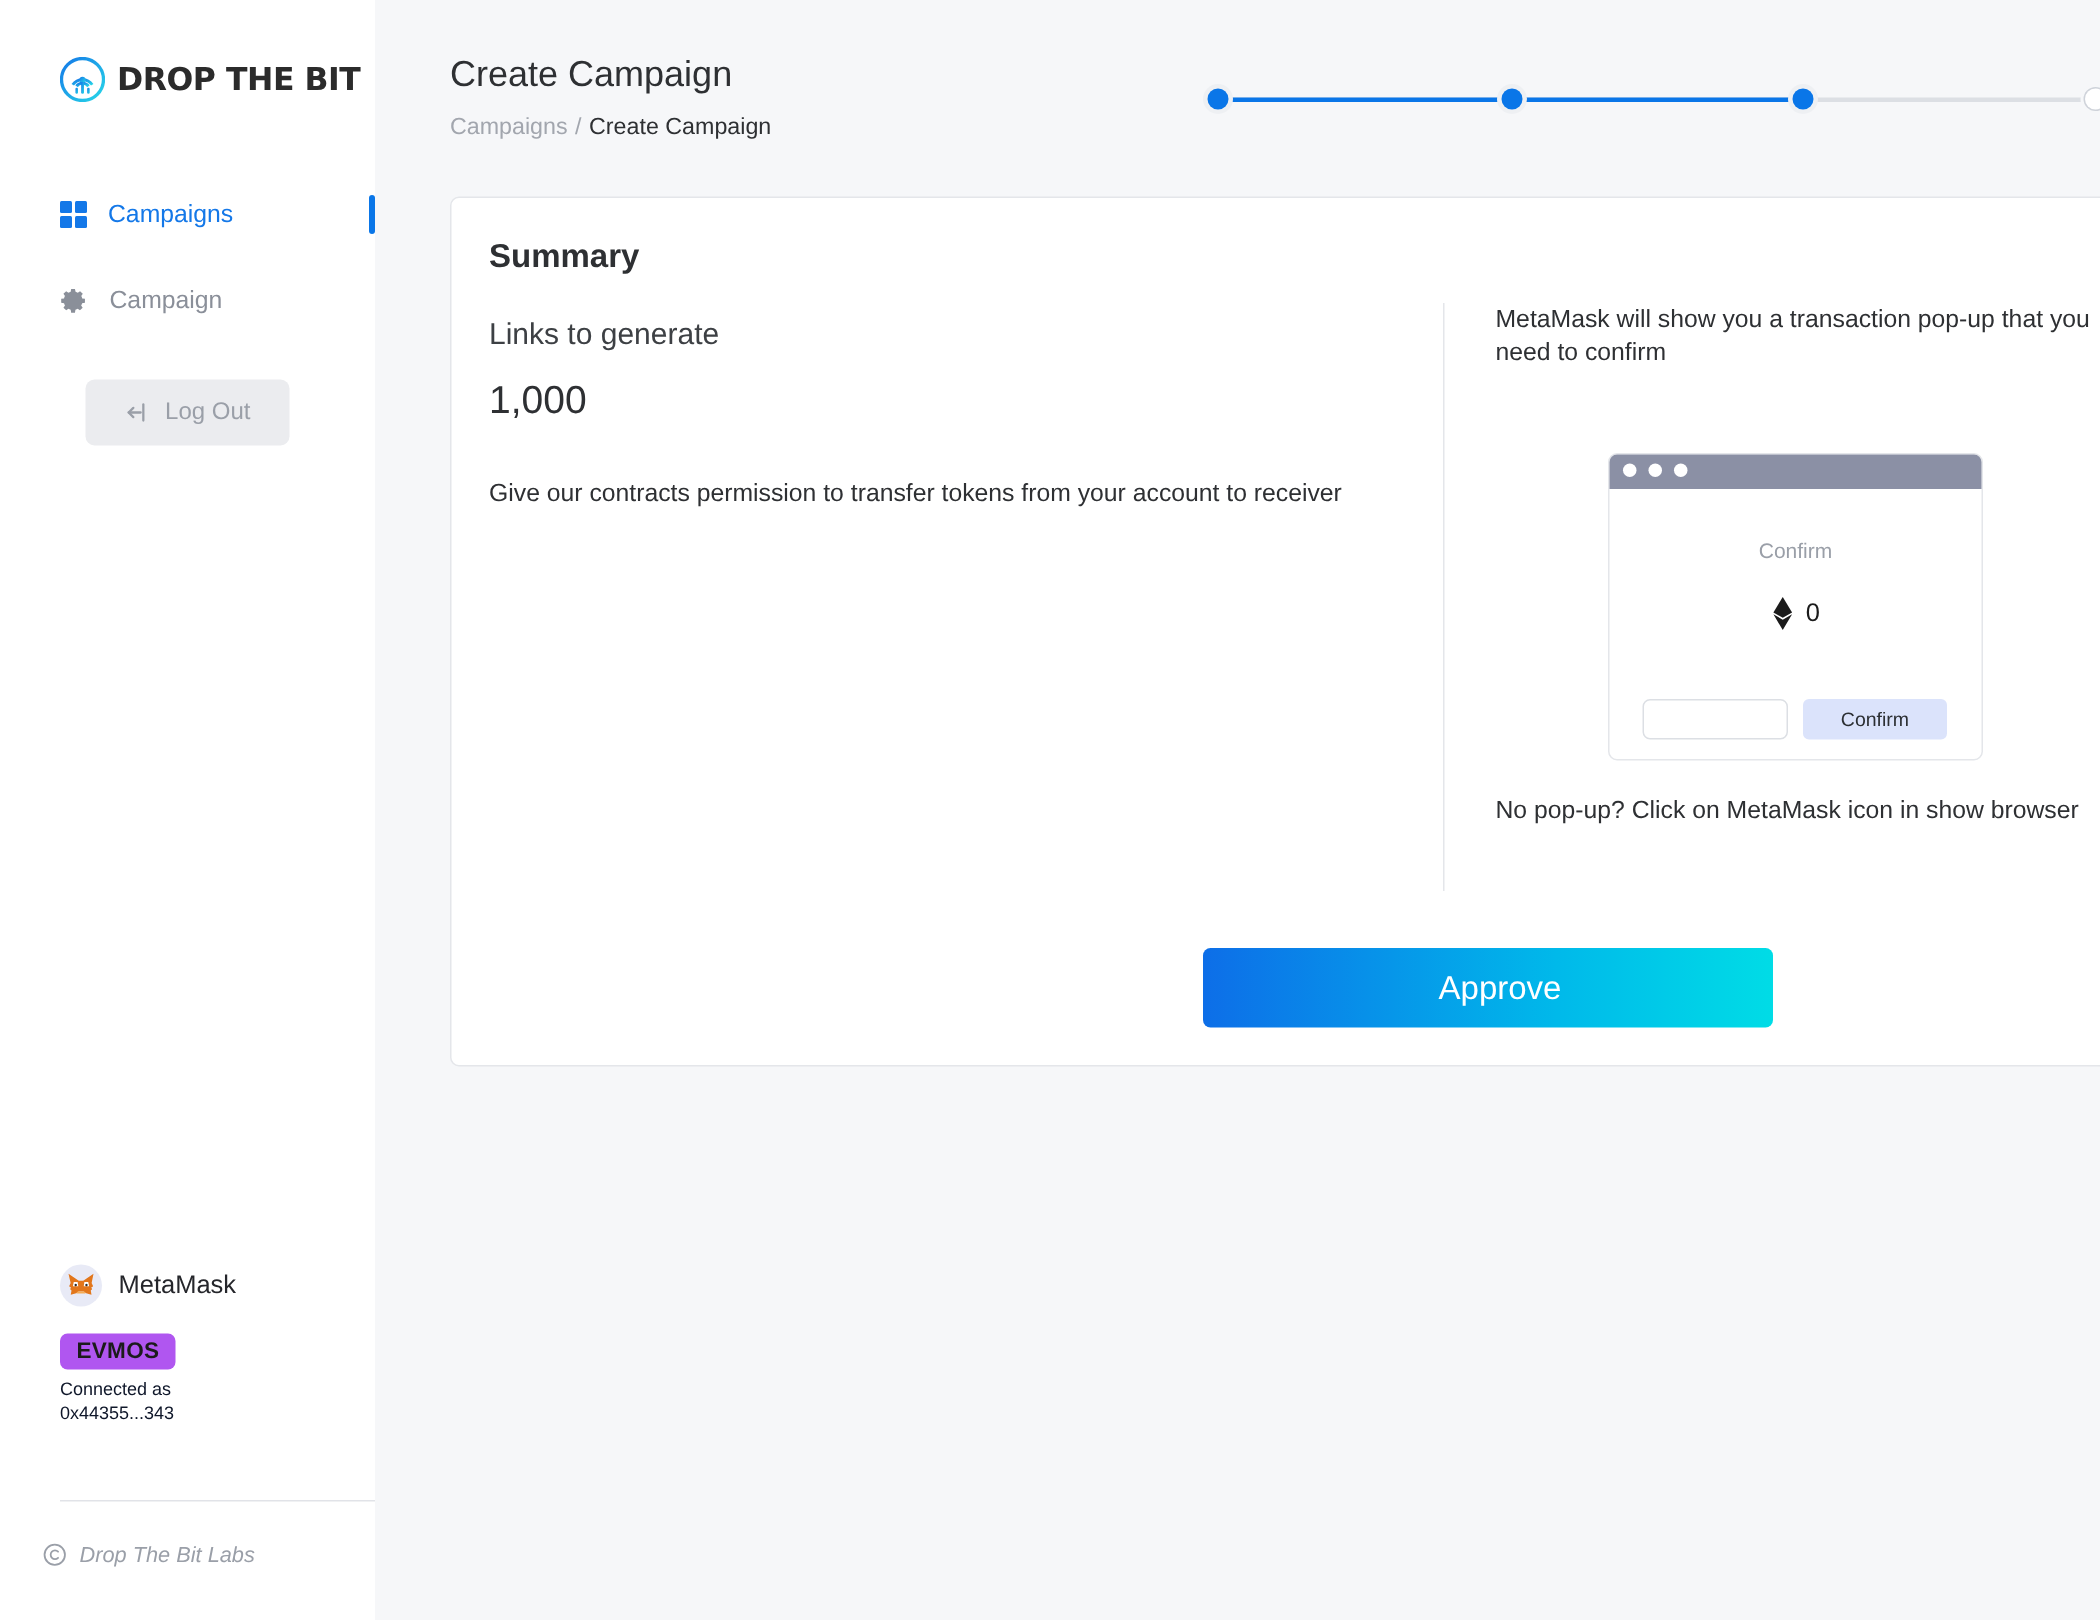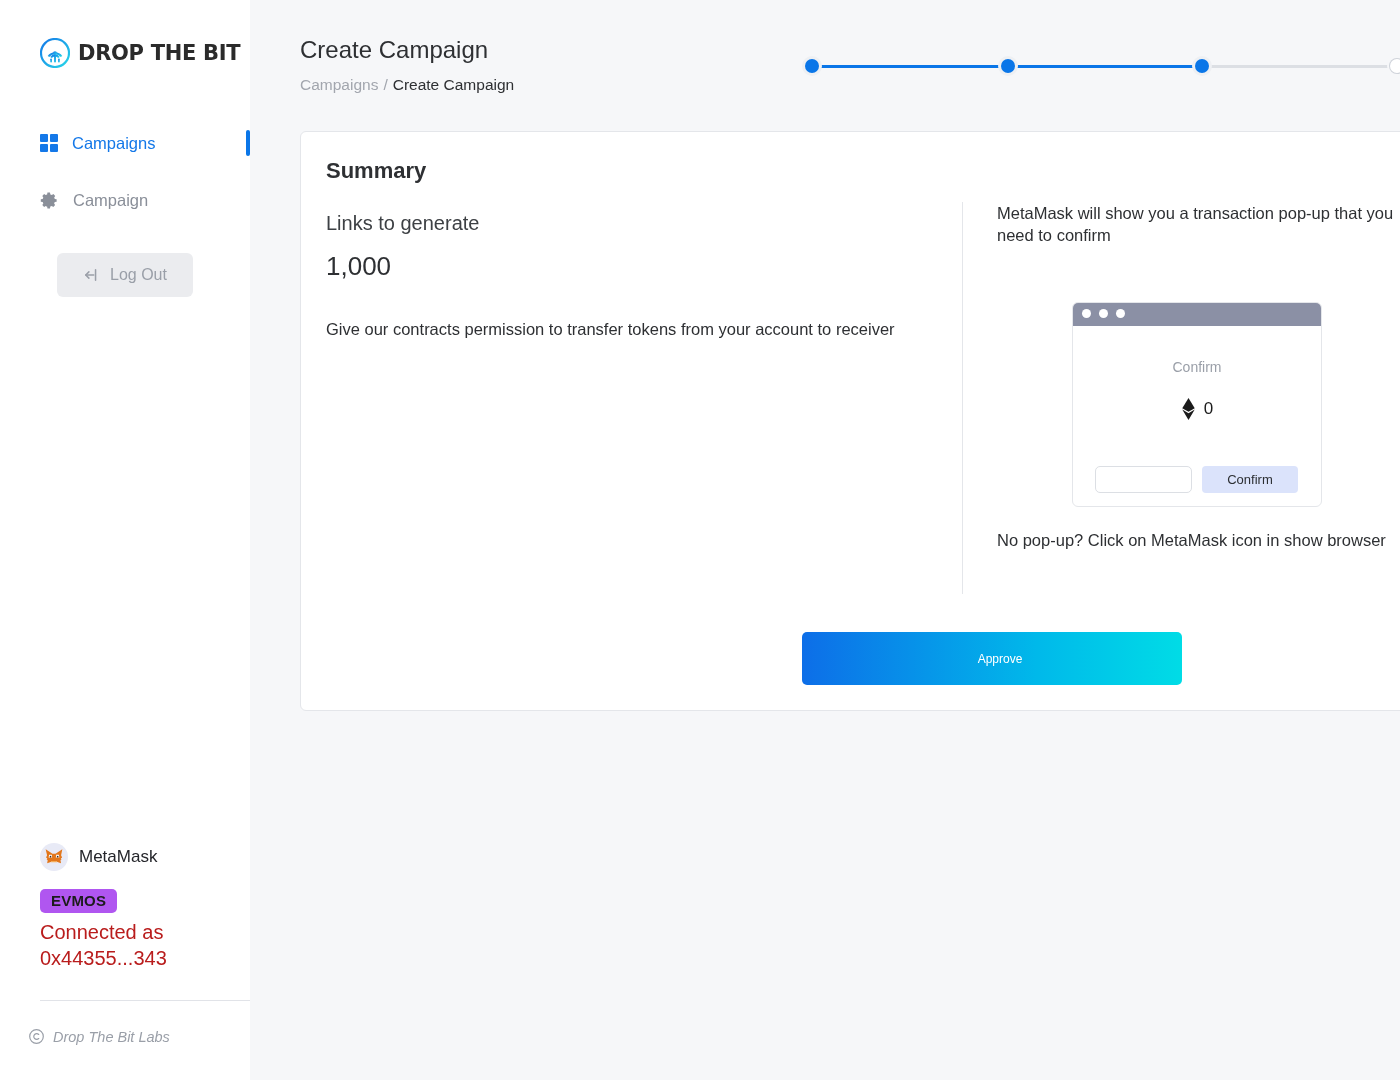--- a/index.html
+++ b/index.html
@@ -58,21 +58,21 @@
   .wallet { position: absolute; left: 40px; top: 843px; width: 200px; }
   .wallet-row { display: flex; align-items: center; gap: 11px; }
   .fox-icon { width: 28px; height: 28px; border-radius: 50%;
     background: #e8eaf6; display: flex; align-items: center; justify-content: center; }
   .wallet-name { font-size: 17px; color: #25262b; }
   .chain-badge {
     display: inline-block; margin-top: 18px; padding: 3px 11px 4px;
     background: #b056f0; color: #1b1b1b; border-radius: 5px;
     font-size: 15px; font-weight: 700; letter-spacing: 0.2px;
   }
-  .wallet-meta { margin-top: 6px; font-size: 20px; color: #b91c1c; line-height: 1.32; }
+  .wallet-meta { margin-top: 6px; font-size: 12px; color: #0f172a; line-height: 1.32; }
 
   .foot-divider {
     position: absolute; left: 40px; top: 1000px; width: 210px; height: 1px; background: #e1e3e8;
   }
   .footer { position: absolute; left: 28px; top: 1028px; display: flex; align-items: center; gap: 8px; font-style: italic; }
   .footer-label { font-size: 14.5px; color: #9a9fa8; }
   .icon-copy { width: 17px; height: 17px; display: block; }
 
   
   .main {
@@ -154,21 +154,21 @@
   .mock-confirm-btn {
     position: relative; width: 96px; height: 27px; border: none; border-radius: 4px;
     background: #dbe3fb; color: #2c2f33; font-size: 13px; cursor: pointer;
     font-family: "Liberation Sans", sans-serif;
   }
 
   .approve-btn {
     position: absolute; left: 501px; top: 500px;
     width: 380px; height: 53px; border: none; border-radius: 5px;
     background: linear-gradient(90deg, #0d6ee8 0%, #00b9ea 62%, #00dce6 100%);
-    color: #ffffff; font-size: 12px; cursor: pointer;
+    color: #ffffff; font-size: 22px; cursor: pointer;
     font-family: "Liberation Sans", sans-serif;
     padding-left: 16px;
   }
 
   .mm-text.bottom-wrap { position: absolute; left: 696px; top: 420px; width: 390px; }
 </style>
 </head>
 <body>
 
 <div class="app">

